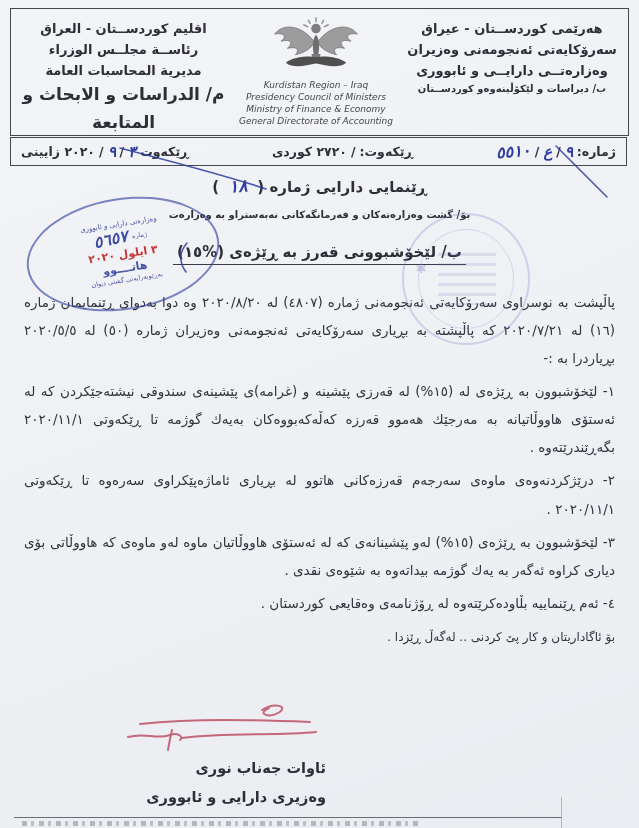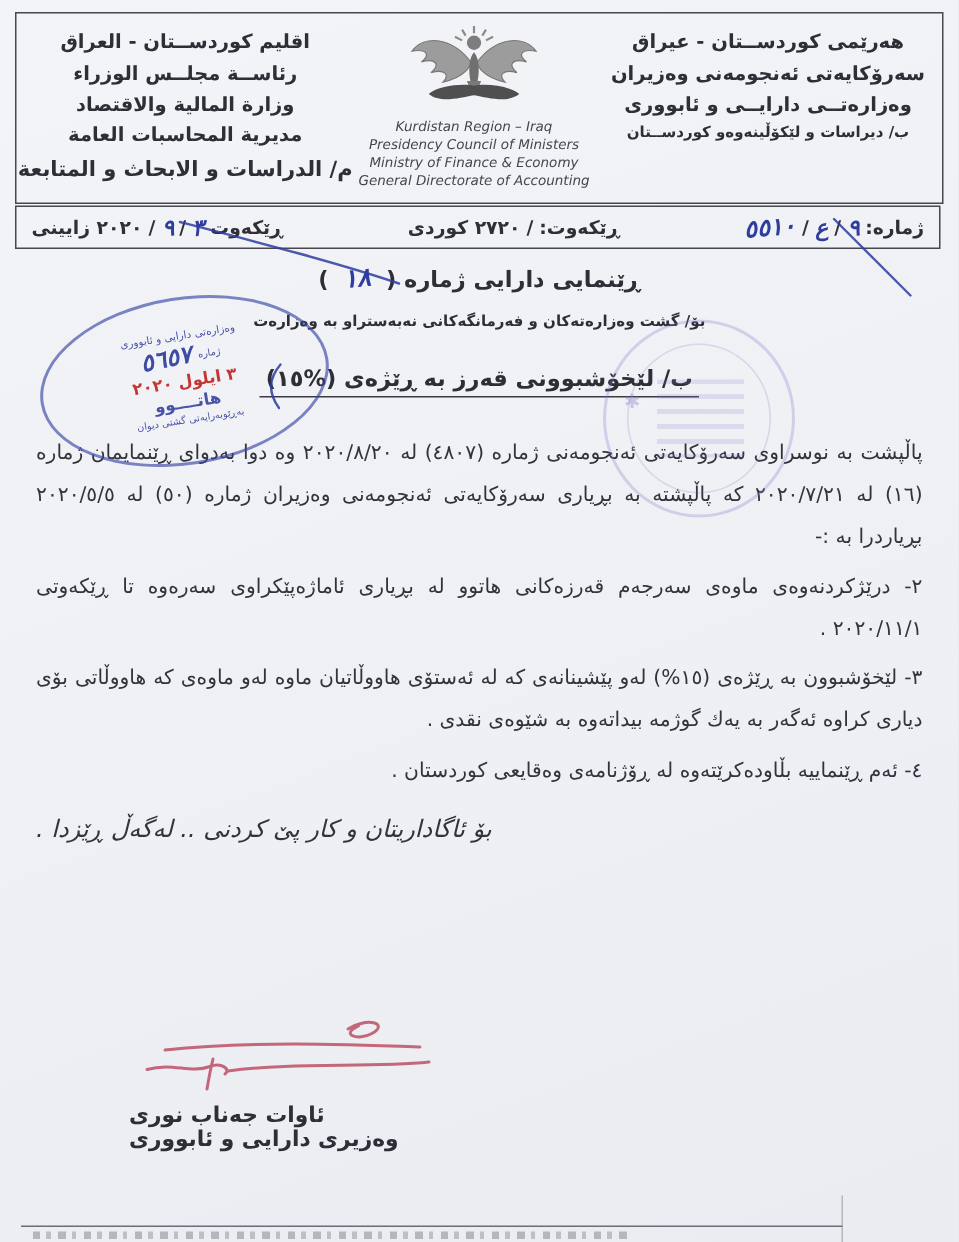--- a/index.html
+++ b/index.html
@@ -18,21 +18,21 @@
   .header-box{
     position:absolute;top:8px;left:10px;width:617px;height:126px;
     border:1.5px solid #474750;display:flex;flex-direction:row;direction:rtl;
   }
   .hdr-col{flex:0 0 auto;text-align:center;}
   .hdr-kurdish{width:232px;padding-top:9px;font-weight:bold;font-size:13px;line-height:1.62;color:#2e2e37;}
   .hdr-kurdish .small-line{font-size:10px;line-height:1.5;}
   .hdr-center{width:160px;position:relative;padding-top:6px;z-index:1;}
   .hdr-english{font-size:9px;font-style:italic;color:#45454e;line-height:1.35;white-space:nowrap;}
   .hdr-arabic{width:225px;padding-top:10px;font-weight:bold;font-size:13px;line-height:1.6;color:#2e2e37;}
-  .hdr-arabic .small-line{font-size:14px;}
+  .hdr-arabic .small-line{font-size:17px;}
   .emblem{display:block;margin:0 auto 2px auto;}
   
   .ref-bar{
     position:absolute;top:137px;left:10px;width:617px;height:29px;
     border:1.5px solid #474750;display:flex;direction:rtl;align-items:center;
     justify-content:space-between;padding:0 10px;box-sizing:border-box;
     font-size:12.5px;font-weight:bold;color:#2f2f38;
   }
   .ref-seg{display:flex;align-items:center;gap:4px;white-space:nowrap;}
   .hw{
@@ -54,21 +54,21 @@
     position:absolute;top:243px;width:100%;text-align:center;direction:rtl;
     font-size:15px;font-weight:bold;color:#2e2e37;z-index:2;
   }
   .subject-line .u{border-bottom:1.5px solid #3a3a44;padding:0 4px 3px 4px;}
   
   .body-text{
     position:absolute;top:288px;right:24px;left:24px;direction:rtl;
     font-size:13.5px;line-height:2.08;text-align:justify;color:#33333c;z-index:2;
   }
   .body-text p{margin:0 0 5px 0;}
-  .closing{text-align:left;margin-top:8px;font-size:16px;font-style:italic;}
+  .closing{text-align:right;margin-top:8px;font-size:12px;}
   
   .oval-stamp{
     position:absolute;top:198px;left:26px;width:190px;height:108px;
     border:2px solid rgba(55,70,165,.7);border-radius:50%;
     transform:rotate(-9deg);z-index:3;opacity:.92;
     display:flex;flex-direction:column;align-items:center;justify-content:center;
     direction:rtl;text-align:center;pointer-events:none;
   }
   .stamp-ministry{font-size:7px;color:#3a46a0;margin-top:-4px;}
   .stamp-number-row{display:flex;align-items:center;gap:4px;}
@@ -88,24 +88,24 @@
   }
   .faint-stamp::after{
     content:"✱";position:absolute;top:46px;left:12px;color:rgba(125,118,200,.35);font-size:13px;
   }
   .faint-stamp .blob{
     position:absolute;top:38px;left:34px;width:58px;height:52px;
     background:repeating-linear-gradient(180deg,rgba(125,118,200,.18) 0 3px,transparent 3px 10px);
   }
   
   .signature-block{
-    position:absolute;top:676px;left:86px;width:240px;text-align:left;direction:rtl;z-index:2;
+    position:absolute;top:700px;left:86px;width:240px;text-align:right;direction:rtl;z-index:2;
   }
   .sig-name{font-size:14.5px;font-weight:bold;color:#2e2e37;margin-top:4px;}
-  .sig-title{font-size:14.5px;font-weight:bold;color:#2e2e37;}
+  .sig-title{font-size:14.5px;font-weight:bold;color:#2e2e37;margin-top:13px;}
   
   .footer-line{position:absolute;top:817px;left:14px;width:548px;border-top:1.5px solid #6c6c74;z-index:2;}
   .footer-vline{position:absolute;top:797px;left:561px;width:1px;height:31px;background:#9a9aa2;opacity:.65;z-index:2;}
   .footer-crop{
     position:absolute;top:821px;left:22px;width:400px;height:5px;overflow:hidden;z-index:2;opacity:.55;
     background:repeating-linear-gradient(90deg,#8a8a92 0 5px,transparent 5px 9px,#9a9aa0 9px 12px,transparent 12px 17px);
   }
   .ink-overlay{position:absolute;top:0;left:0;z-index:4;pointer-events:none;}
 </style>
 </head>
@@ -139,21 +139,20 @@
       <div class="hdr-english" dir="ltr">
         <div>Kurdistan Region – Iraq</div>
         <div>Presidency Council of Ministers</div>
         <div>Ministry of Finance &amp; Economy</div>
         <div>General Directorate of Accounting</div>
       </div>
     </div>
     <div class="hdr-col hdr-arabic">
       <div>اقليم كوردســتان - العراق</div>
       <div>رئاســة مجلــس الوزراء</div>
-      <div>وزارة المالية والاقتصاد</div>
       <div>مديرية المحاسبات العامة</div>
       <div class="small-line">م/ الدراسات و الابحاث و المتابعة</div>
     </div>
   </div>
 
   <div class="ref-bar">
     <span class="ref-seg">
       <span>ژمارە:</span>
       <span class="hw">٩</span>
       <span>/</span>
@@ -196,20 +195,21 @@
     <div class="stamp-received">هاتــــوو</div>
     <div class="stamp-directorate">بەڕێوبەرایەتی گشتی دیوان</div>
   </div>
 
   <div class="faint-stamp">
     <div class="blob"></div>
   </div>
 
   <div class="body-text">
     <p>پاڵپشت بە نوسراوی سەرۆکایەتی ئەنجومەنی ژمارە (٤٨٠٧) لە ٢٠٢٠/٨/٢٠ وە دوا بەدوای ڕێنمایمان ژمارە (١٦) لە ٢٠٢٠/٧/٢١ کە پاڵپشتە بە بڕیاری سەرۆکایەتی ئەنجومەنی وەزیران ژمارە (٥٠) لە ٢٠٢٠/٥/٥ بڕیاردرا بە :-</p>
+    <p>١- لێخۆشبوون بە ڕێژەی لە (١٥%) لە قەرزی پێشینە و (غرامە)ی پێشینەی سندوقی نیشتەجێکردن کە لە ئەستۆی هاووڵاتیانە بە مەرجێك هەموو قەرزە کەڵەکەبووەکان بەیەك گوژمە تا ڕێکەوتی ٢٠٢٠/١١/١ بگەڕێندرێتەوە .</p>
     <p>٢- درێژکردنەوەی ماوەی سەرجەم قەرزەکانی هاتوو لە بڕیاری ئاماژەپێکراوی سەرەوە تا ڕێکەوتی ٢٠٢٠/١١/١ .</p>
     <p>٣- لێخۆشبوون بە ڕێژەی (١٥%) لەو پێشینانەی کە لە ئەستۆی هاووڵاتیان ماوە لەو ماوەی کە هاووڵاتی بۆی دیاری کراوە ئەگەر بە یەك گوژمە بیداتەوە بە شێوەی نقدی .</p>
     <p>٤- ئەم ڕێنماییە بڵاودەکرێتەوە لە ڕۆژنامەی وەقایعی کوردستان .</p>
     <div class="closing">بۆ ئاگاداریتان و کار پێ کردنی .. لەگەڵ ڕێزدا .</div>
   </div>
 
   <div class="signature-block">
     <svg width="210" height="52" viewBox="0 0 210 52" aria-hidden="true">
       <g stroke="#c4677a" stroke-width="2" fill="none" stroke-linecap="round">
         <path d="M146,10 c12,-8 28,-4 16,3 c-9,5 -22,1 -9,-5"></path>

